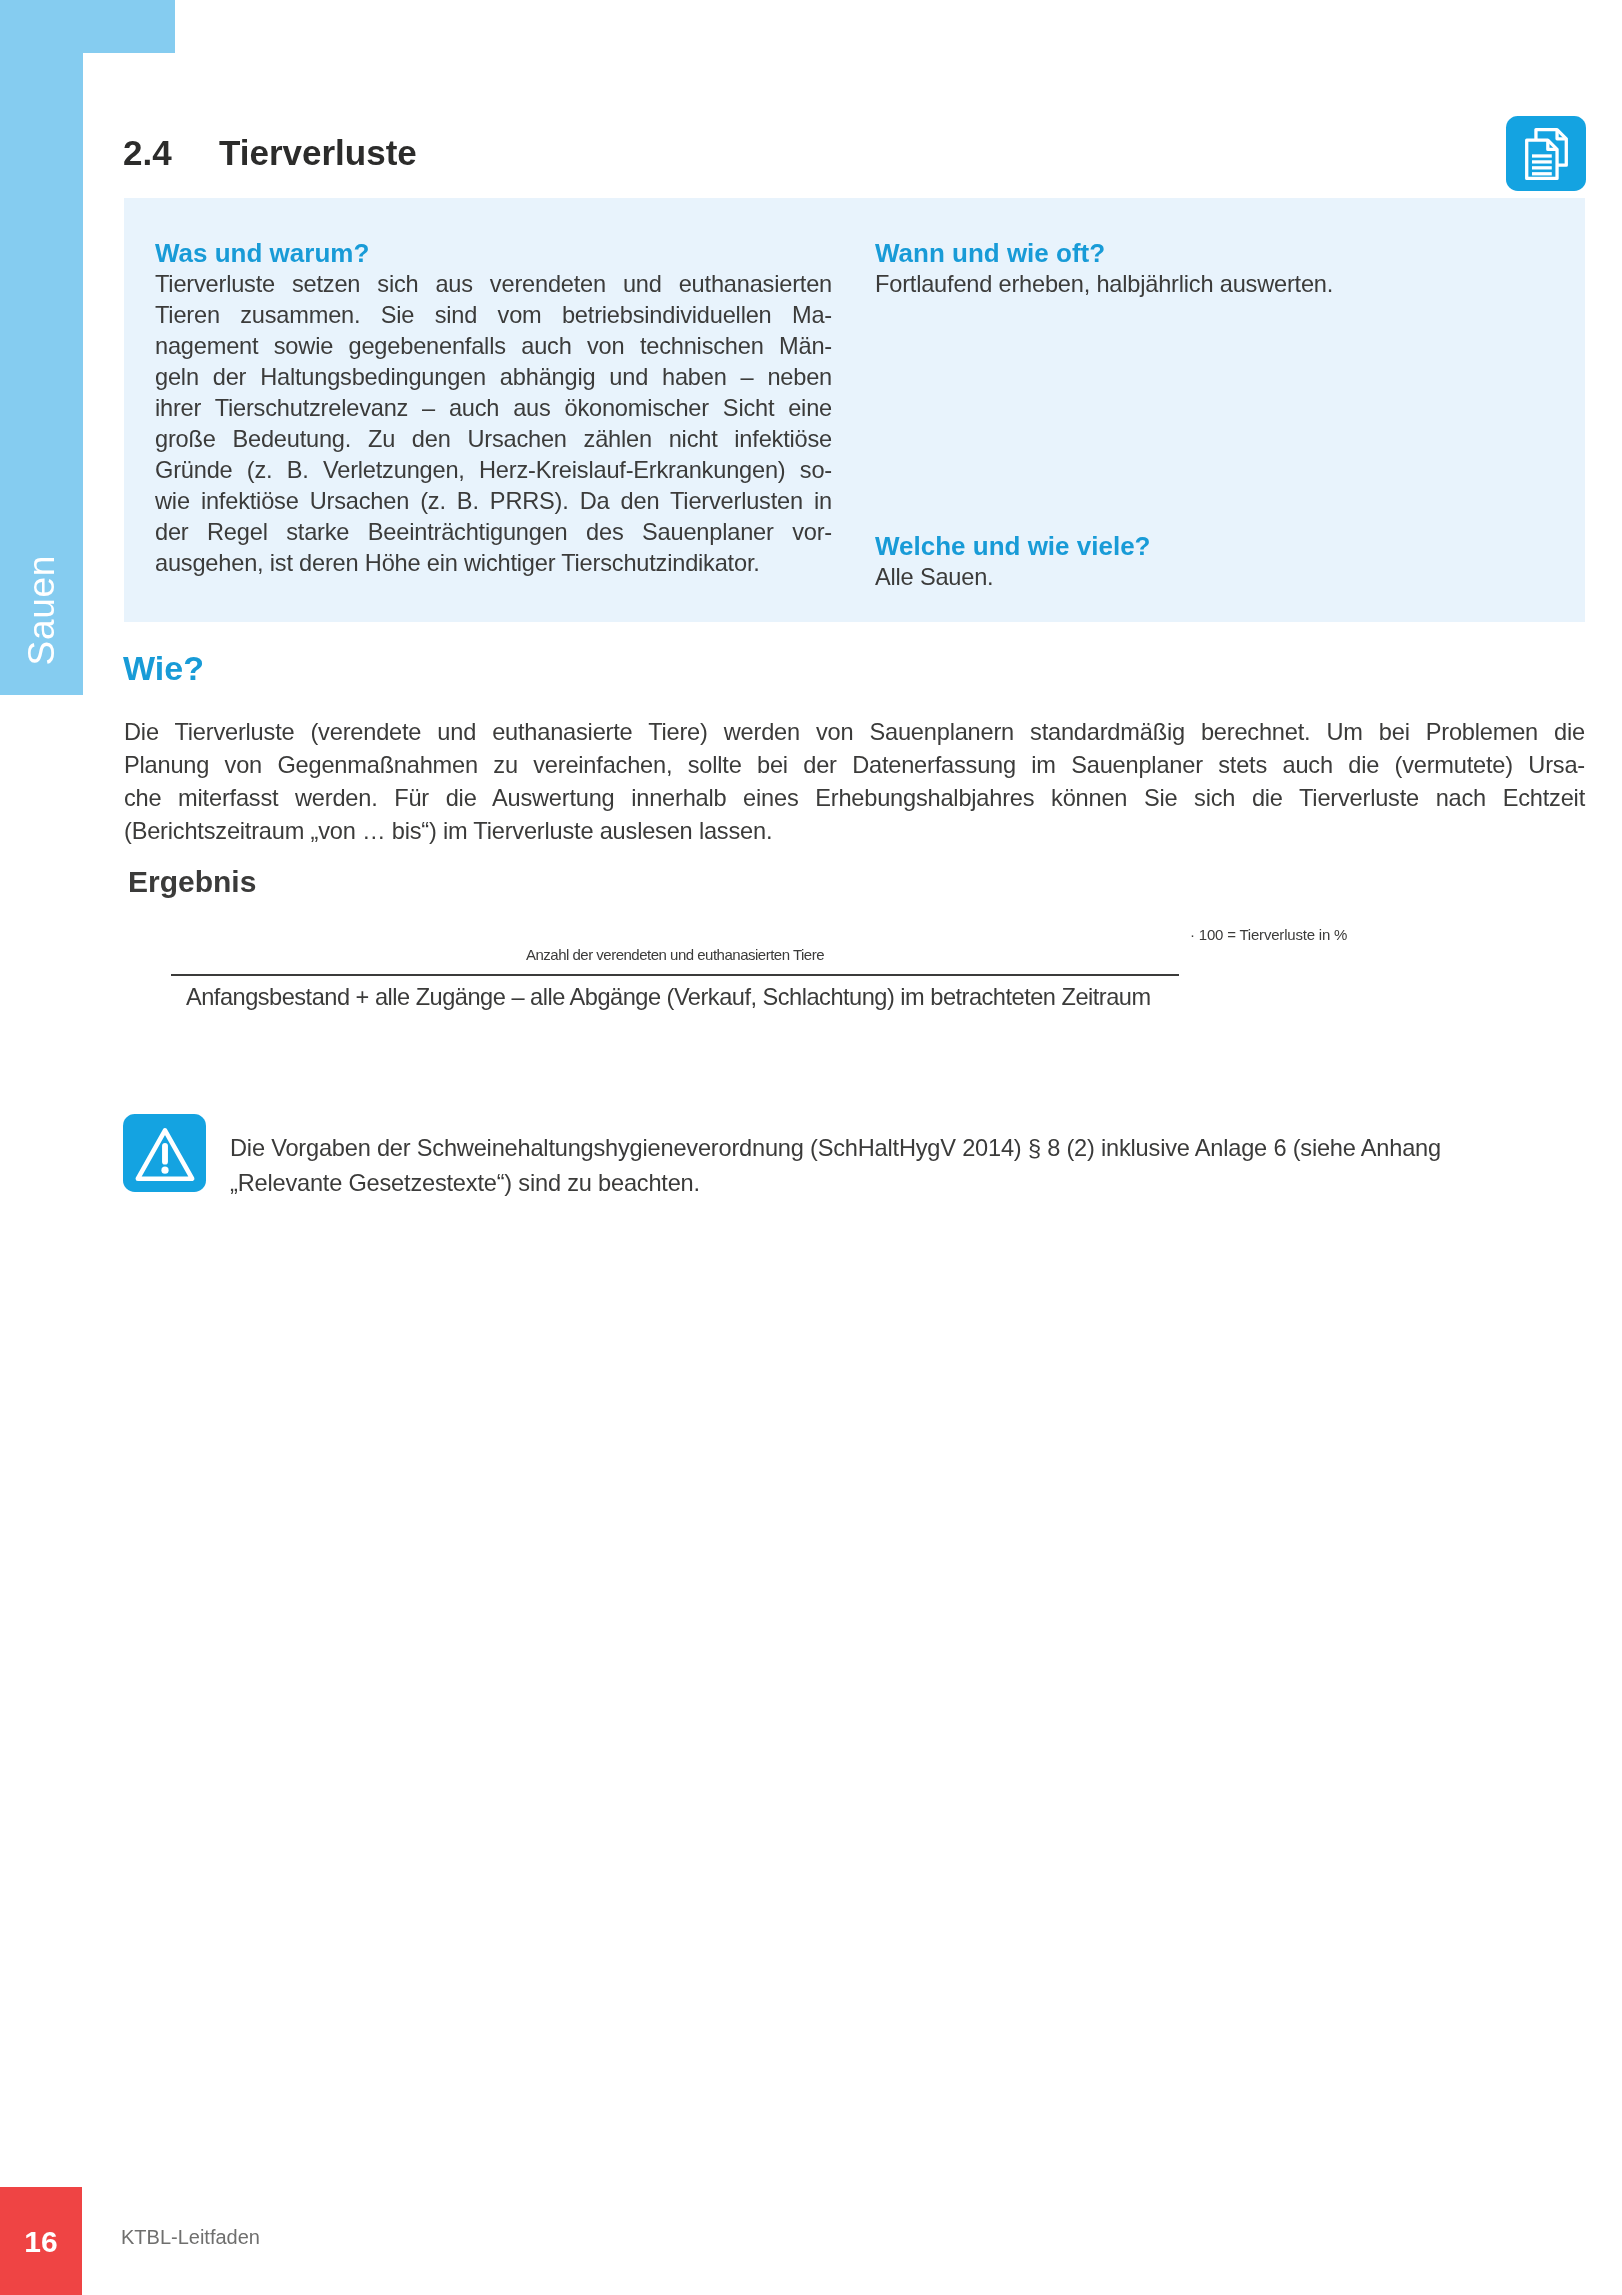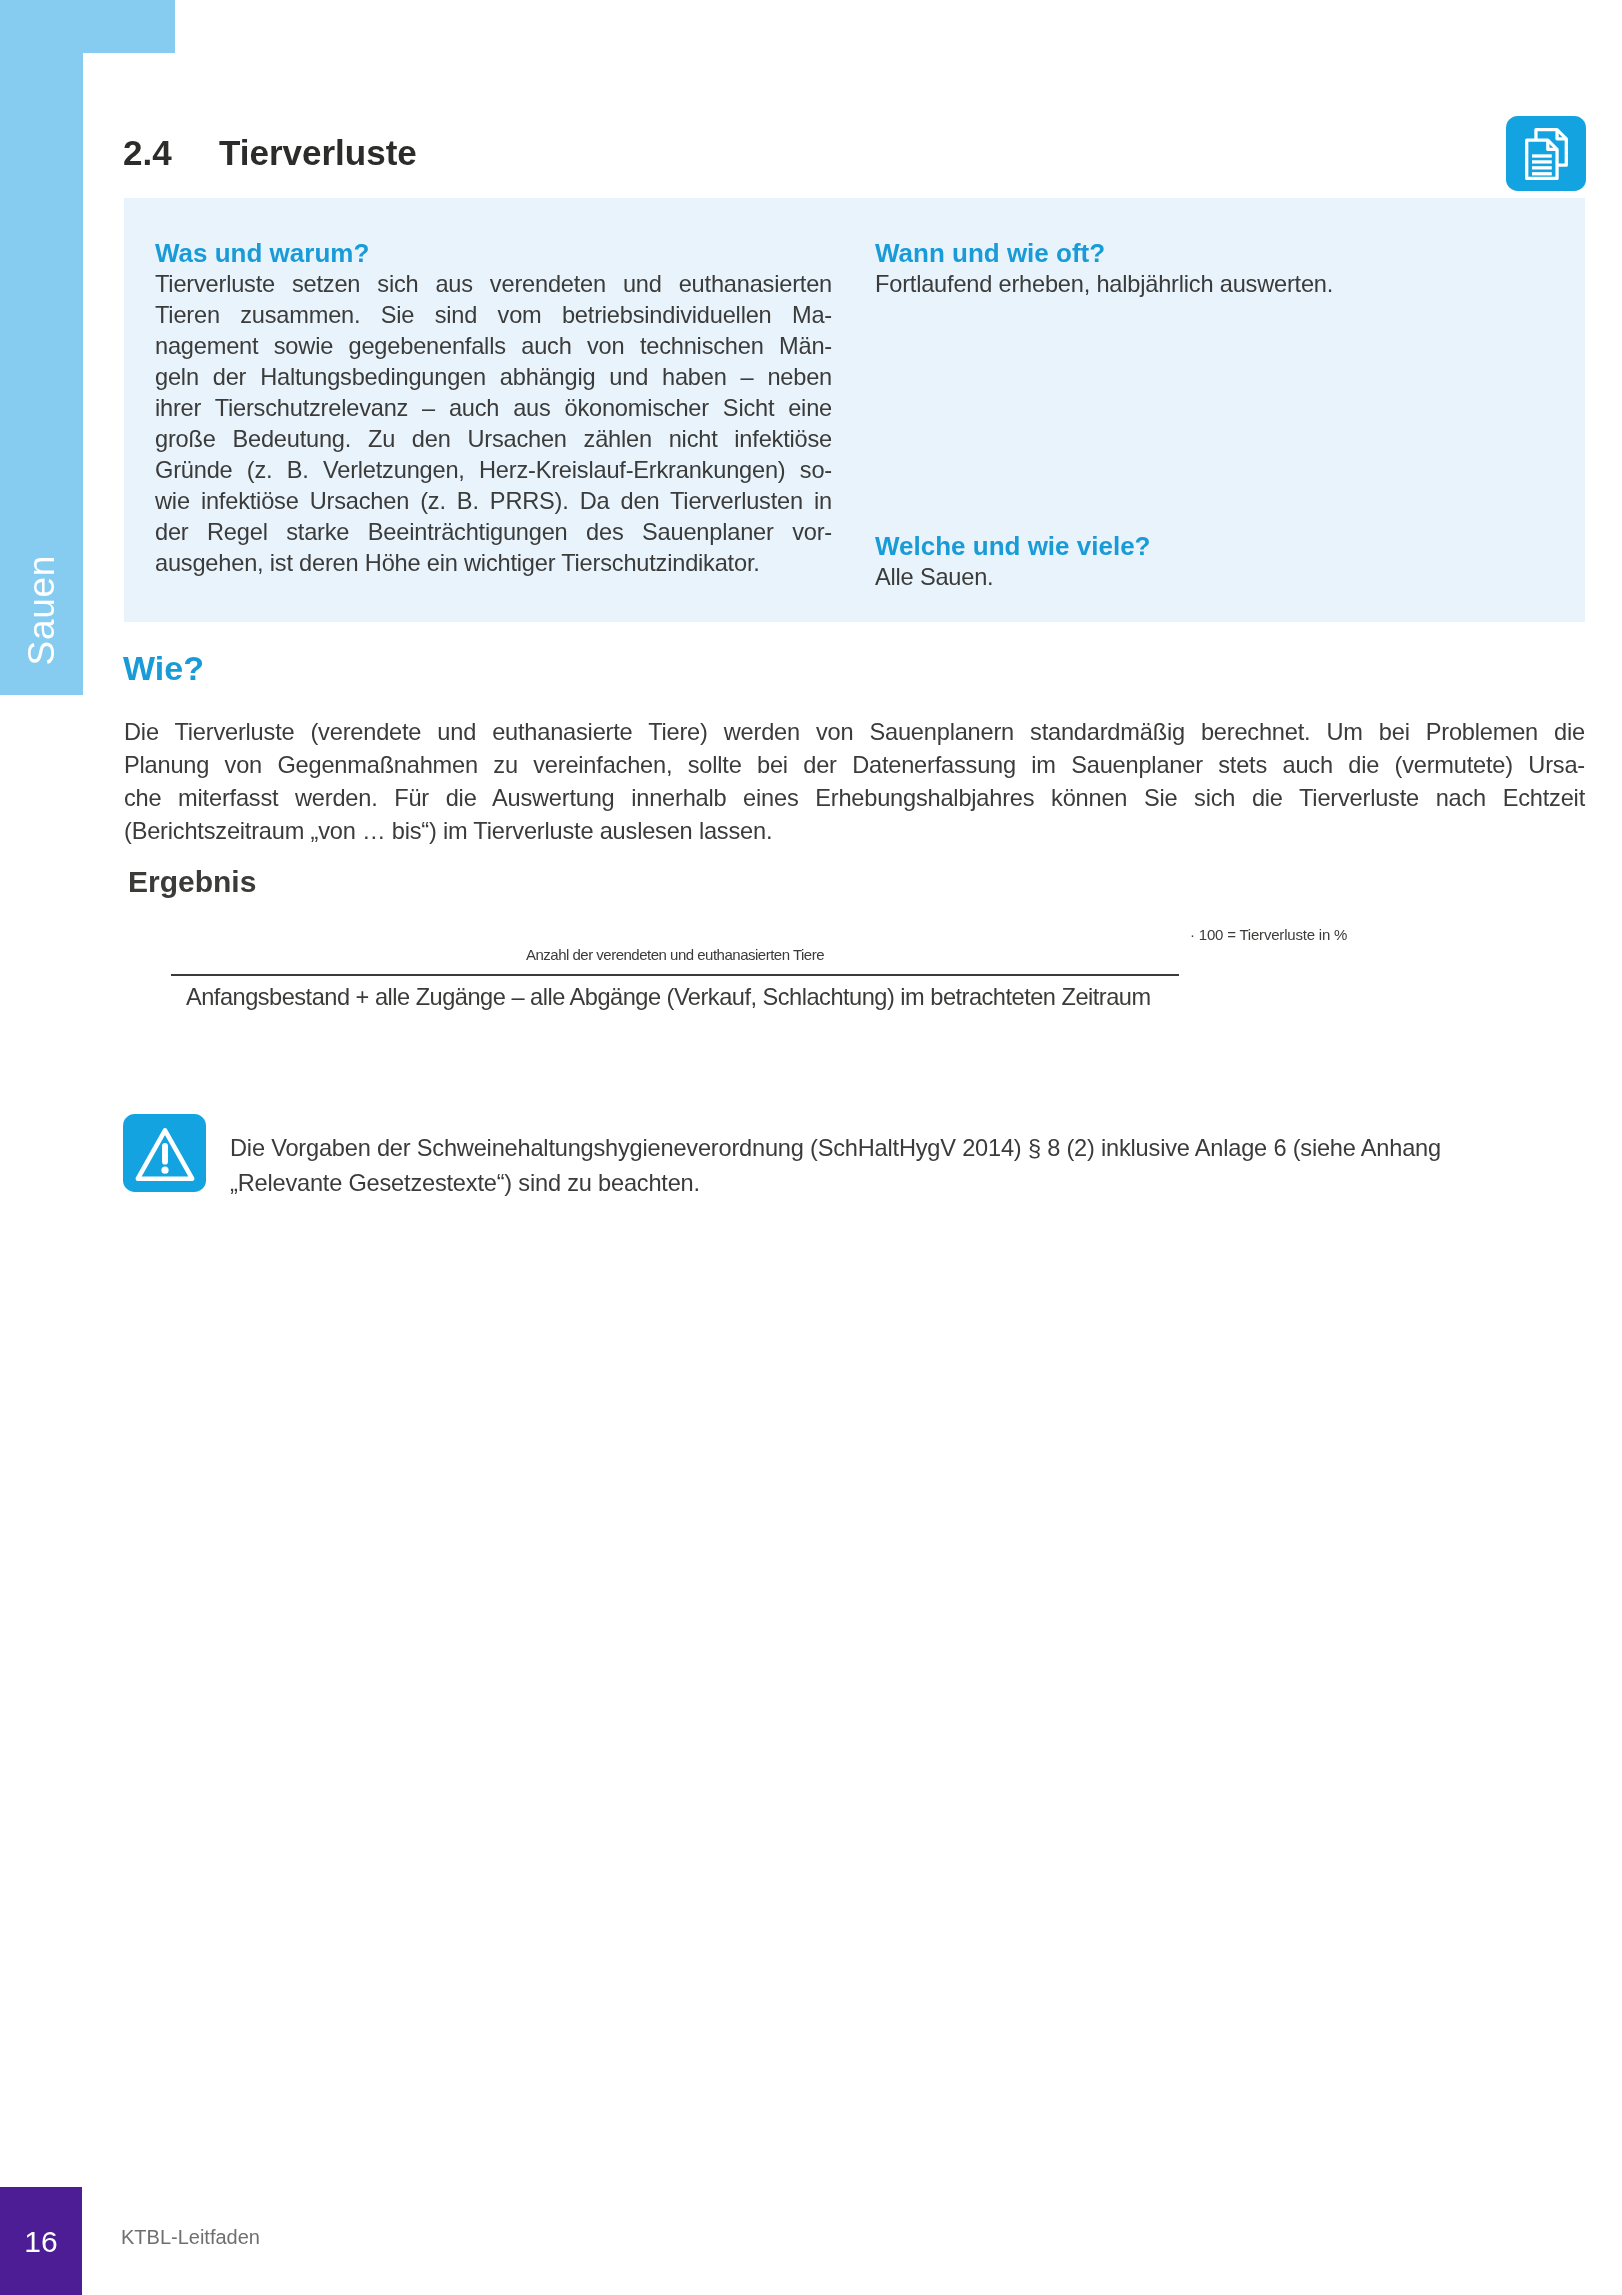--- a/index.html
+++ b/index.html
@@ -11,22 +11,22 @@
     background: #ffffff;
     font-family: "Liberation Sans", sans-serif;
     color: #3b3b3a;
     overflow: hidden;
   }
   .abs { position: absolute; }
 
   
   .top-block  { left: 0; top: 0; width: 175px; height: 53px; background: #85ccf0; }
   .side-strip { left: 0; top: 0; width: 83px; height: 695px; background: #85ccf0; }
-  .footer-block { left: 0; top: 2187px; width: 82px; height: 109px; background: #4c1d95;
-                  display: flex; align-items: center; justify-content: center; }
+  .footer-block { left: 0; top: 2187px; width: 82px; height: 109px; background: #ef4444;
+                  display: flex; align-items: center; justify-content: center; font-weight: bold; }
 
   .sauen-tab {
     left: 0; top: 553px; width: 83px; height: 115px;
     display: flex; align-items: center; justify-content: center;
   }
   .sauen-tab span {
     writing-mode: vertical-rl; transform: rotate(180deg);
     color: #ffffff; font-size: 37px; letter-spacing: 0.7px;
   }
 

